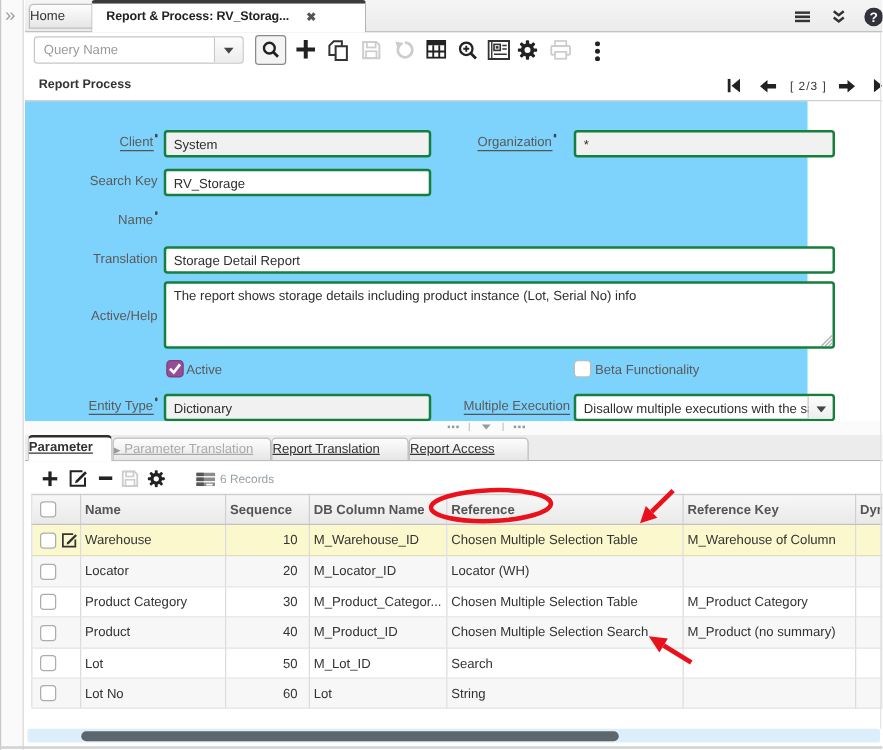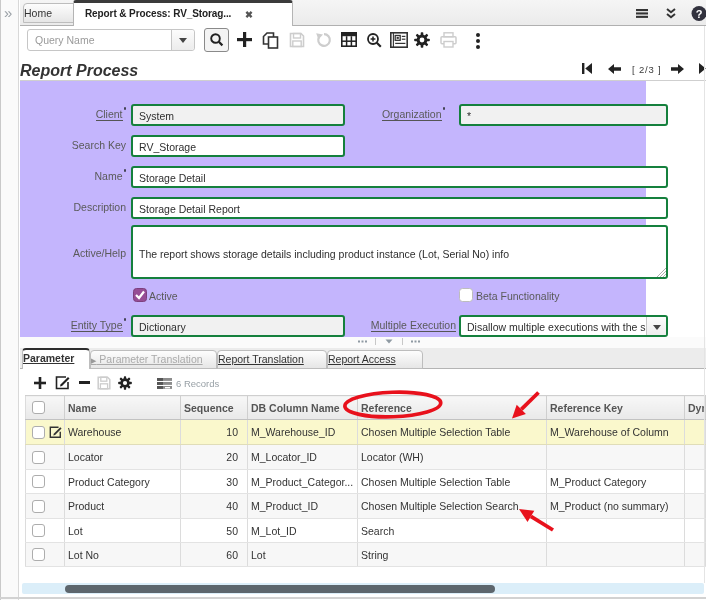--- a/index.html
+++ b/index.html
@@ -25,23 +25,23 @@
 #toolbar{left:20px;top:26px;width:686px;height:31px;background:#fff;}
 #querybox{position:absolute;left:7px;top:3px;width:168px;height:22px;border:1px solid #c6c6c6;
  border-radius:3px;background:#fff;font-size:10.5px;color:#9a9a9a;line-height:20px;padding-left:7px;}
 #querybtn{position:absolute;left:143px;top:0px;width:23px;height:20px;border-left:1px solid #c6c6c6;
  background:linear-gradient(#fcfcfc,#ececec);border-radius:0 3px 3px 0;text-align:center;}
 #searchbtn{position:absolute;left:184px;top:2px;width:25px;height:24px;border:1px solid #8a8a8a;
  border-radius:3px;background:#f4f4f4;}
 .tbicon{position:absolute;top:6px;}
 
 #titlerow{left:20px;top:57px;width:686px;height:24px;background:#fff;border-bottom:1px solid #cfcfcf;}
-#titlerow .t{position:absolute;left:0;top:5px;font-size:16px;font-weight:bold;color:#333;font-style:italic;}
-
-#form{left:20px;top:81px;width:626px;height:256px;background:#c4b5fd;}
+#titlerow .t{position:absolute;left:11px;top:5px;font-size:10px;font-weight:bold;color:#333;}
+
+#form{left:20px;top:81px;width:626px;height:256px;background:#7dd3fc;}
 .lbl{position:absolute;width:121px;text-align:right;font-size:10.5px;color:#5a5a5a;}
 .lbl span.u{border-bottom:1px solid #555;padding-bottom:0px;}
 .dot{display:inline-block;width:2.5px;height:2.5px;background:#445;border-radius:50%;
  vertical-align:top;margin:-1px 0 0 1px;}
 .inp{position:absolute;border:2px solid #15803d;border-radius:3px;background:#fff;
  font-size:10.5px;color:#2e2e2e;line-height:20px;padding-left:6px;overflow:hidden;white-space:nowrap;}
 .inp.ro{background:#f1f1f1;}
 .cb{position:absolute;width:14px;height:14px;border:1px solid #bdbdbd;border-radius:3.5px;background:#fff;}
 .cb.on{background:#964d96;border-color:#7c3f7e;}
 .cblbl{position:absolute;font-size:10.5px;color:#5a5a5a;}
@@ -214,27 +214,26 @@
 
     <div class="lbl" style="left:-15px;top:27px;"><span class="u">Client</span><span class="dot"></span></div>
     <div class="inp ro" style="left:111px;top:23px;width:214px;height:22px;">System</div>
     <div class="lbl" style="left:304px;top:27px;"><span class="u">Organization</span><span class="dot"></span></div>
     <div class="inp ro" style="left:439px;top:23px;width:209px;height:22px;">*</div>
 
     <div class="lbl" style="left:-15px;top:58px;">Search Key</div>
     <div class="inp" style="left:111px;top:54px;width:214px;height:22px;">RV_Storage</div>
 
     <div class="lbl" style="left:-15px;top:89px;">Name<span class="dot"></span></div>
-    <div class="inp" style="left:111px;top:85px;width:537px;height:22px;">Storage Detail</div>
-
-    <div class="lbl" style="left:-15px;top:120px;">Description</div>
+
+    <div class="lbl" style="left:-15px;top:120px;">Translation</div>
     <div class="inp" style="left:111px;top:116px;width:537px;height:22px;">Storage Detail Report</div>
 
     <div class="lbl" style="left:-15px;top:166px;">Active/Help</div>
-    <div class="inp" style="left:111px;top:144px;width:537px;height:54px;line-height:14px;padding-top:20px;">The report shows storage details including product instance (Lot, Serial No) info</div>
+    <div class="inp" style="left:111px;top:144px;width:537px;height:54px;line-height:14px;padding-top:3px;">The report shows storage details including product instance (Lot, Serial No) info</div>
     <svg class="abs" style="left:637px;top:187px;" width="9" height="9" viewBox="0 0 9 9">
       <line x1="0" y1="9" x2="9" y2="0" stroke="#b0b0b0" stroke-width="1"></line>
       <line x1="3" y1="9" x2="9" y2="3" stroke="#b0b0b0" stroke-width="1"></line>
       <line x1="6" y1="9" x2="9" y2="6" stroke="#b0b0b0" stroke-width="1"></line>
     </svg>
 
     <div class="cb on" style="left:113px;top:207px;">
       <svg width="12" height="12" viewBox="0 0 12 12" style="margin:0 auto;">
           <path d="M2 6 L5 9 L10 2.5" fill="none" stroke="#fff" stroke-width="2.2"></path>
         </svg>

